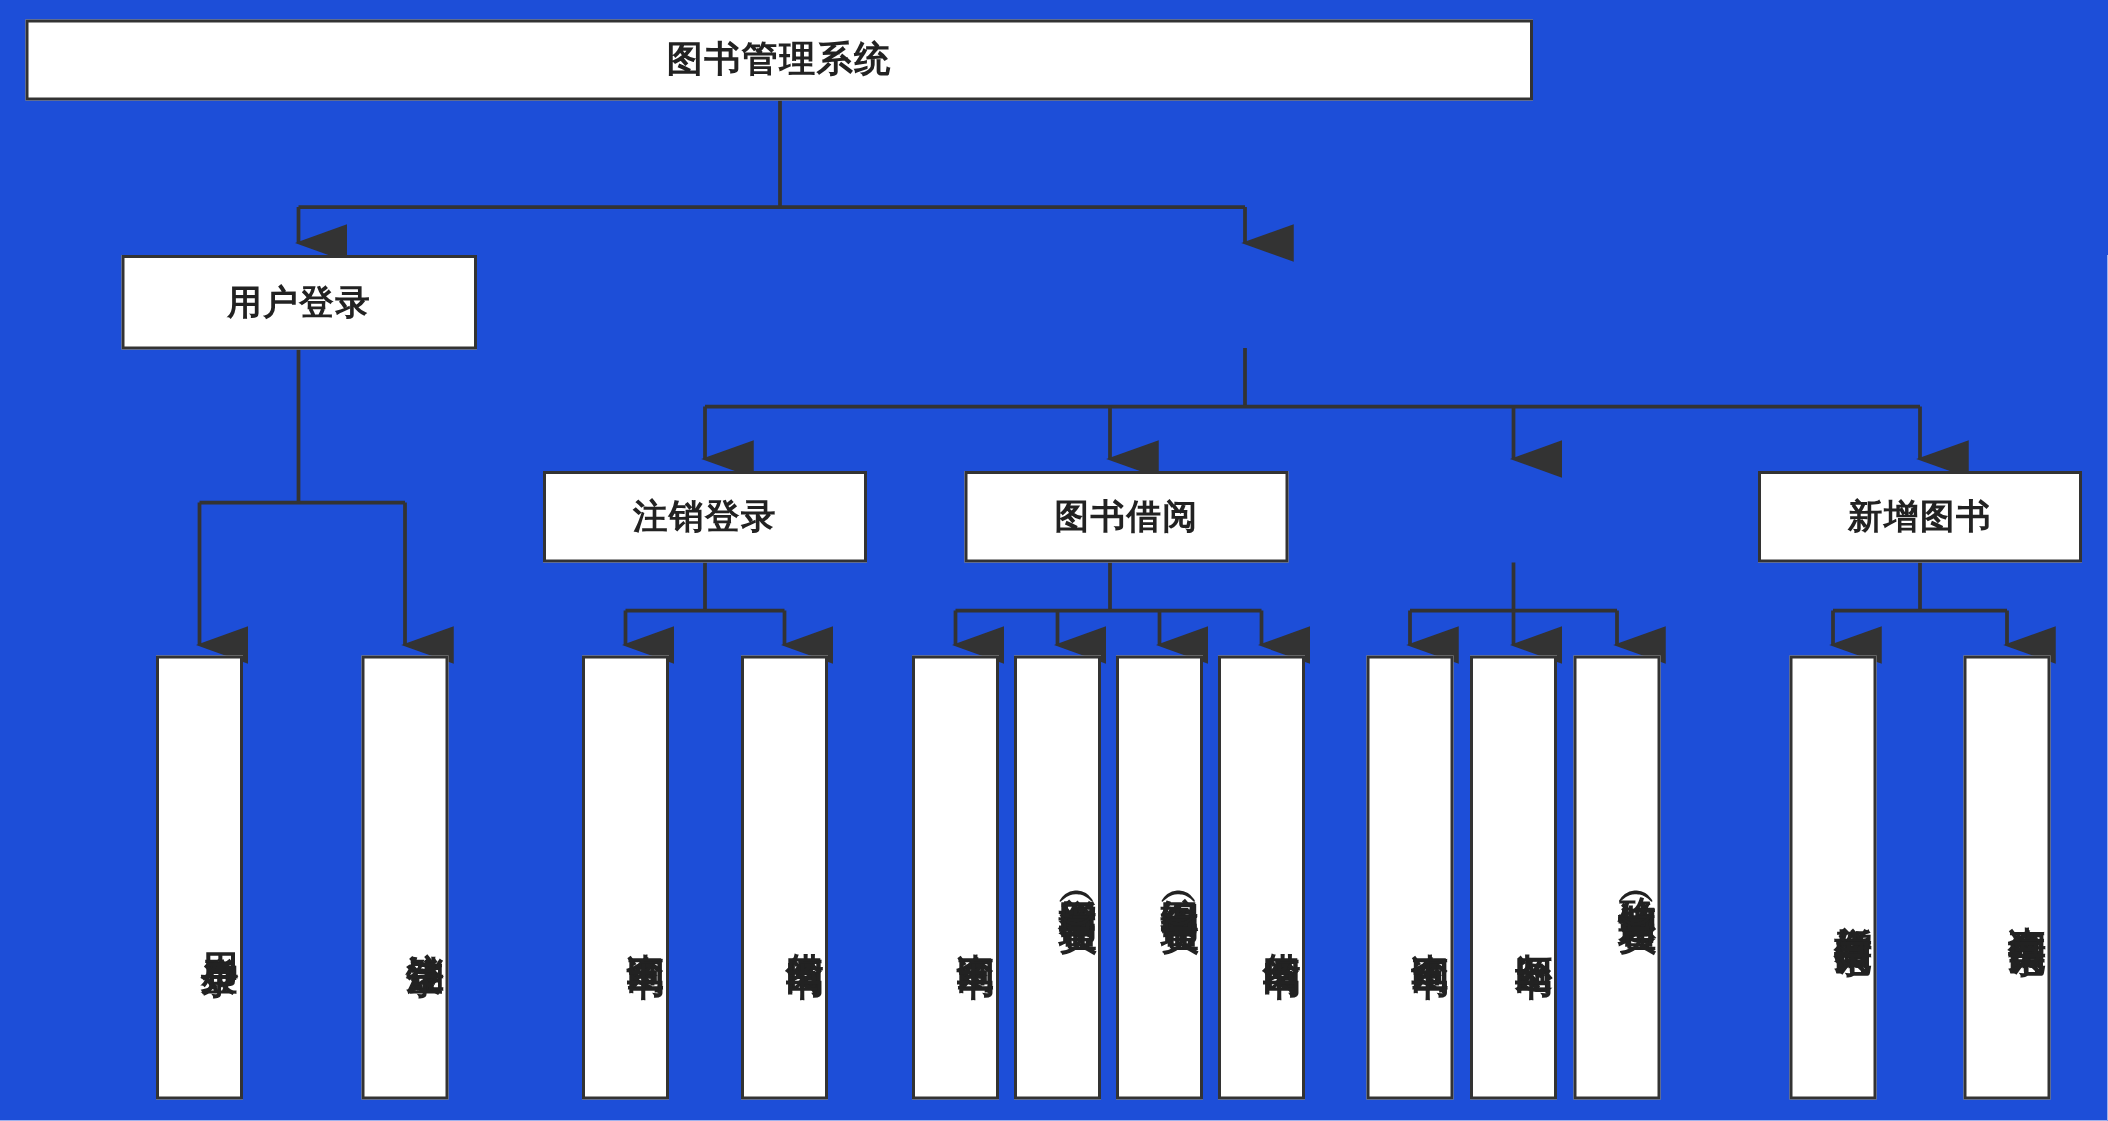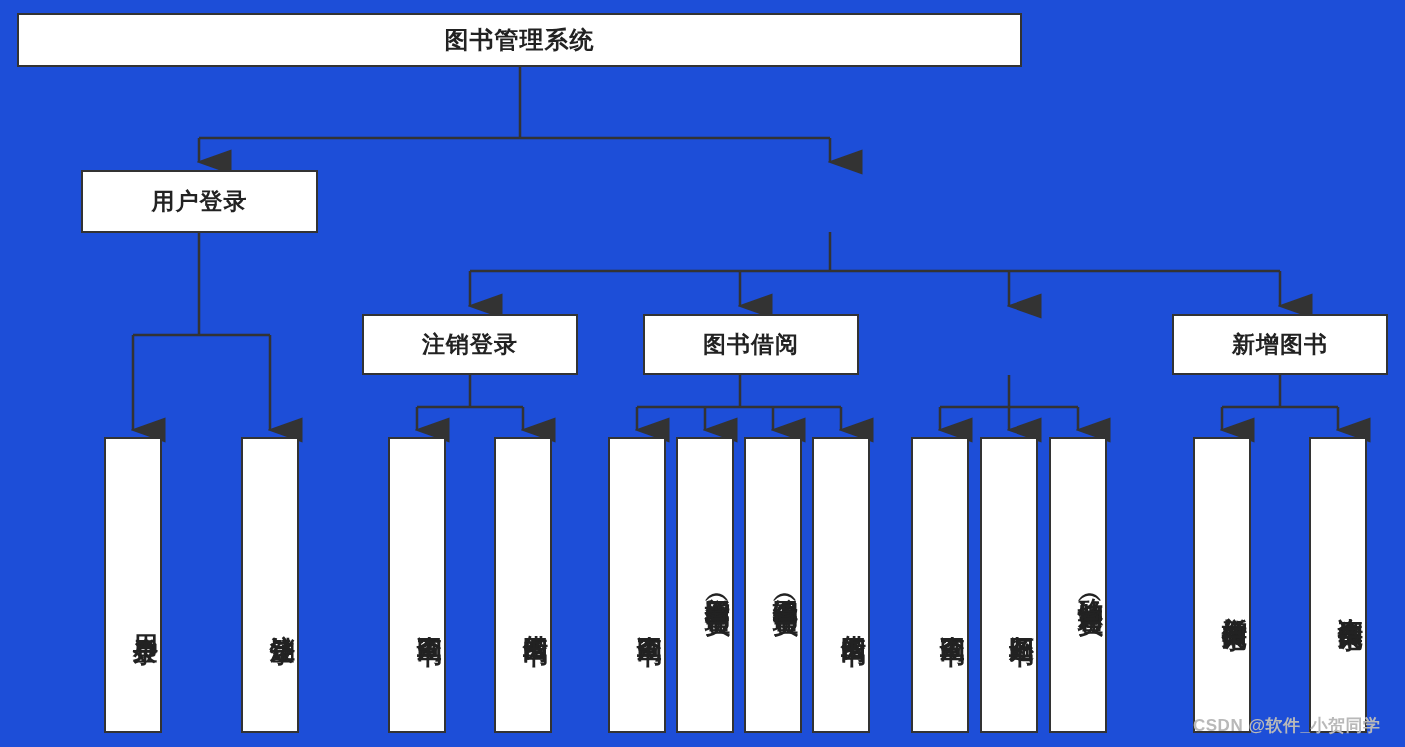--- a/index.html
+++ b/index.html
@@ -145,15 +145,14 @@
   <div class="node vert tall-start" style="left:744px; top:437px; width:58px; height:296px; padding-top:4px;">编辑图书（管理员）</div>
   <div class="node vert" style="left:812px; top:437px; width:58px; height:296px; padding-top:68px;">借阅图书</div>
 
   <div class="node vert" style="left:911px; top:437px; width:58px; height:296px; padding-top:68px;">查询图书</div>
   <div class="node vert" style="left:980px; top:437px; width:58px; height:296px; padding-top:68px;">归还图书</div>
   <div class="node vert tall-start" style="left:1049px; top:437px; width:58px; height:296px; padding-top:4px;">确认归还（管理员）</div>
 
   <div class="node vert" style="left:1193px; top:437px; width:58px; height:296px; padding-top:36px;">新增借阅记录</div>
   <div class="node vert" style="left:1309px; top:437px; width:58px; height:296px; padding-top:36px;">查询借阅记录</div>
 
-  <div class="watermark">CSDN @软件_小贺同学</div>
 
 </div>
 
 </body></html>

